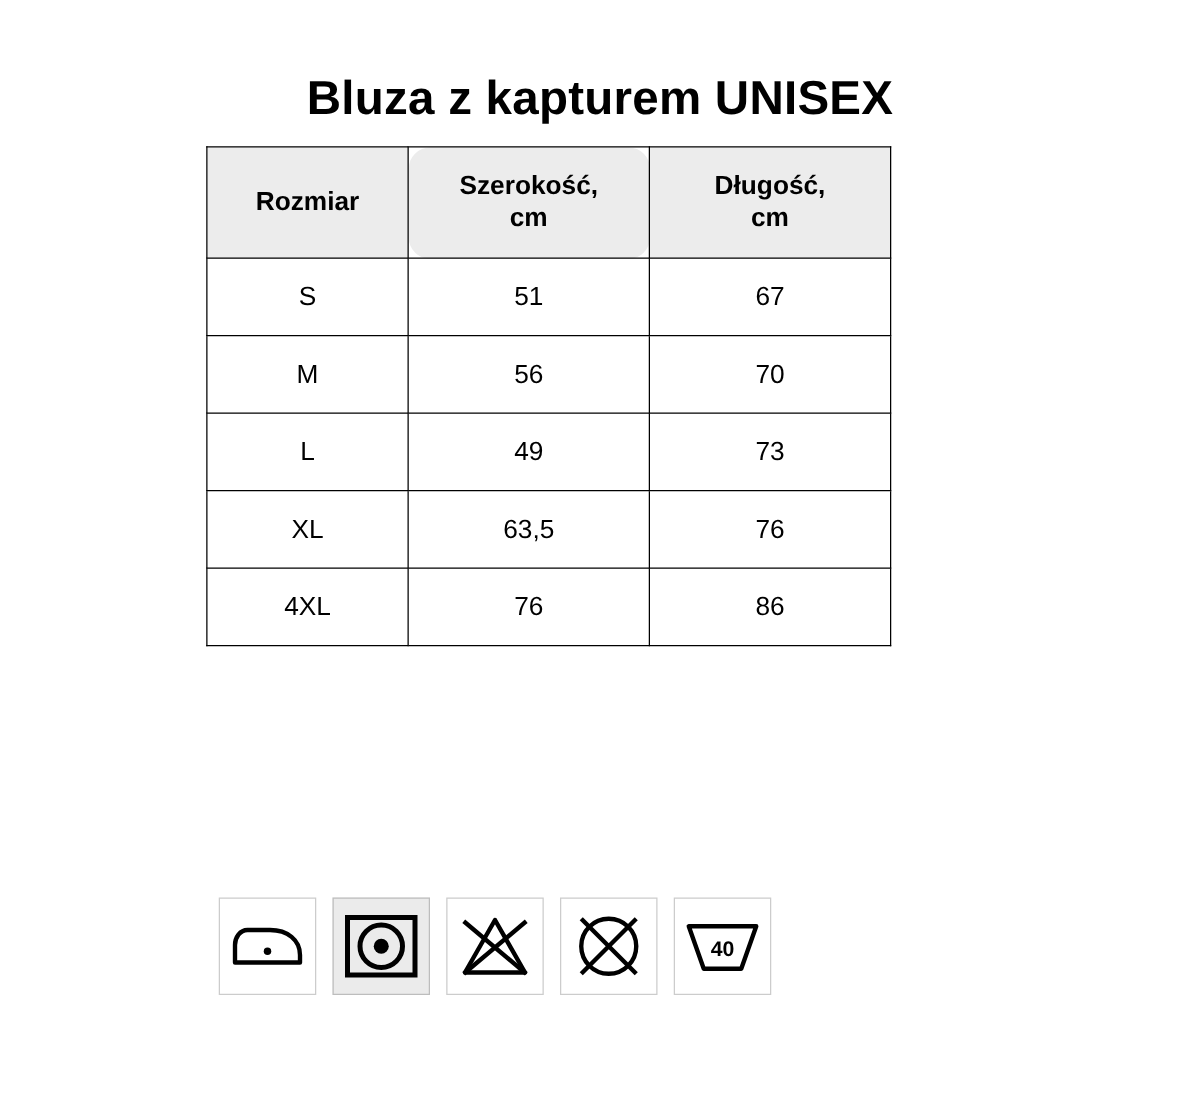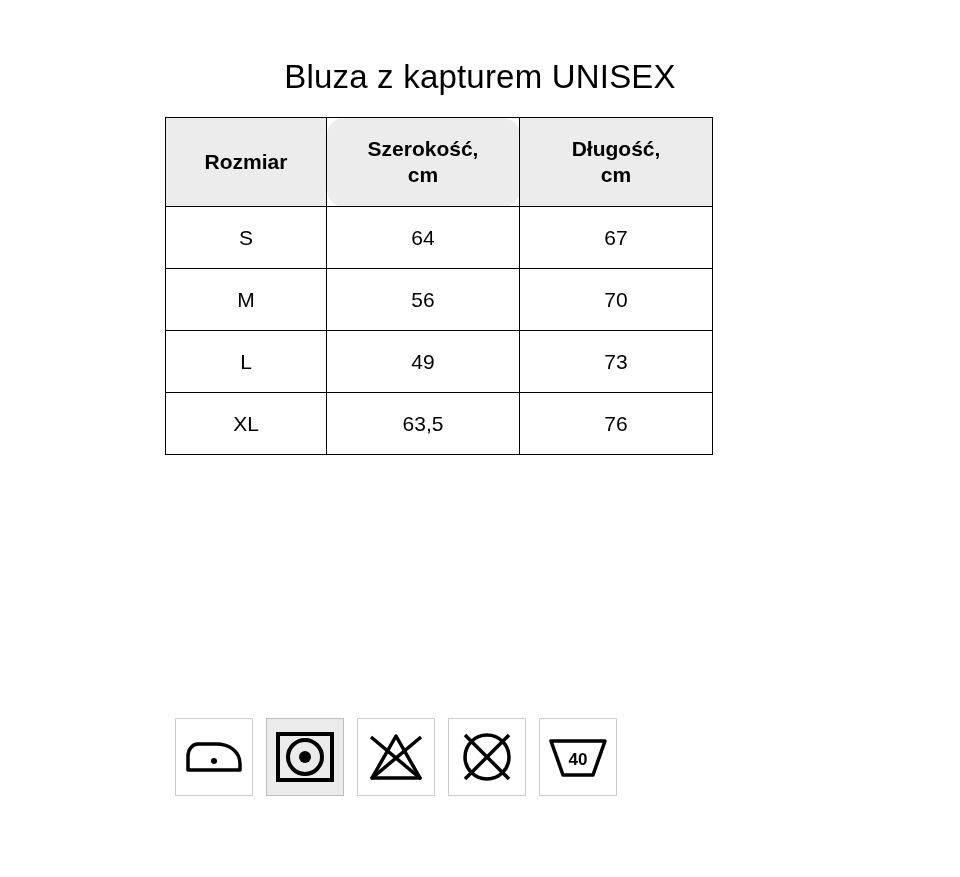--- a/index.html
+++ b/index.html
@@ -21,22 +21,22 @@
     top: 0;
     width: 960px;
     height: 877px;
   }
   .title {
     position: absolute;
     left: 0;
     top: 58px;
     width: 960px;
     text-align: center;
-    font-size: 33px;
-    font-weight: normal;
+    font-size: 38px;
+    font-weight: bold;
     letter-spacing: 0.2px;
   }
   .size-table {
     position: absolute;
     left: 165px;
     top: 117px;
     width: 544px;
     border-collapse: collapse;
     table-layout: fixed;
   }
@@ -105,37 +105,42 @@
         </th>
         <th class="col-length">
           <span>Długość,</span><br>
           <span>cm</span>
         </th>
       </tr>
     </thead>
     <tbody>
       <tr>
         <td>S</td>
-        <td>64</td>
+        <td>51</td>
         <td>67</td>
       </tr>
       <tr>
         <td>M</td>
         <td>56</td>
         <td>70</td>
       </tr>
       <tr>
         <td>L</td>
         <td>49</td>
         <td>73</td>
       </tr>
       <tr>
         <td>XL</td>
         <td>63,5</td>
         <td>76</td>
+      </tr>
+      <tr>
+        <td>4XL</td>
+        <td>76</td>
+        <td>86</td>
       </tr>
     </tbody>
   </table>
 
   <div class="care-row">
 
     <div class="care-icon">
       <svg width="60" height="46" viewBox="0 0 60 46" aria-hidden="true">
         <path d="M4 36 L56 36 L56 30 C56 18 46 10 32 10 L14 10 C8 10 4 16 4 22 Z" fill="none" stroke="#000" stroke-width="3.5" stroke-linejoin="round"></path>
         <circle cx="30" cy="27" r="3" fill="#000"></circle>

